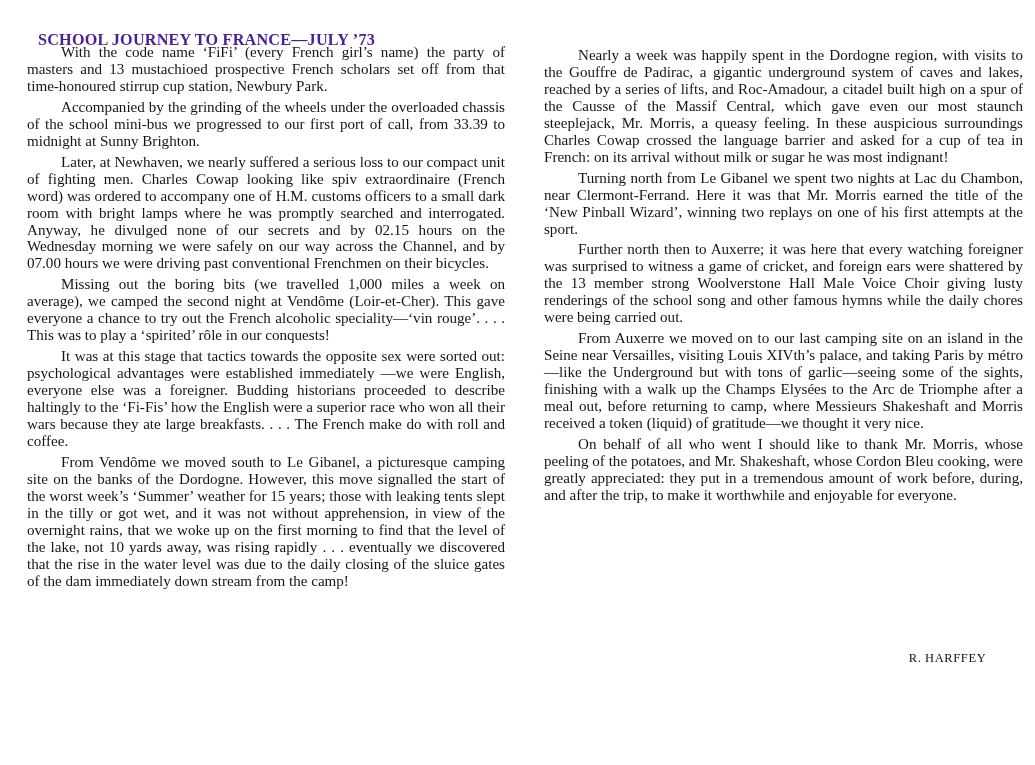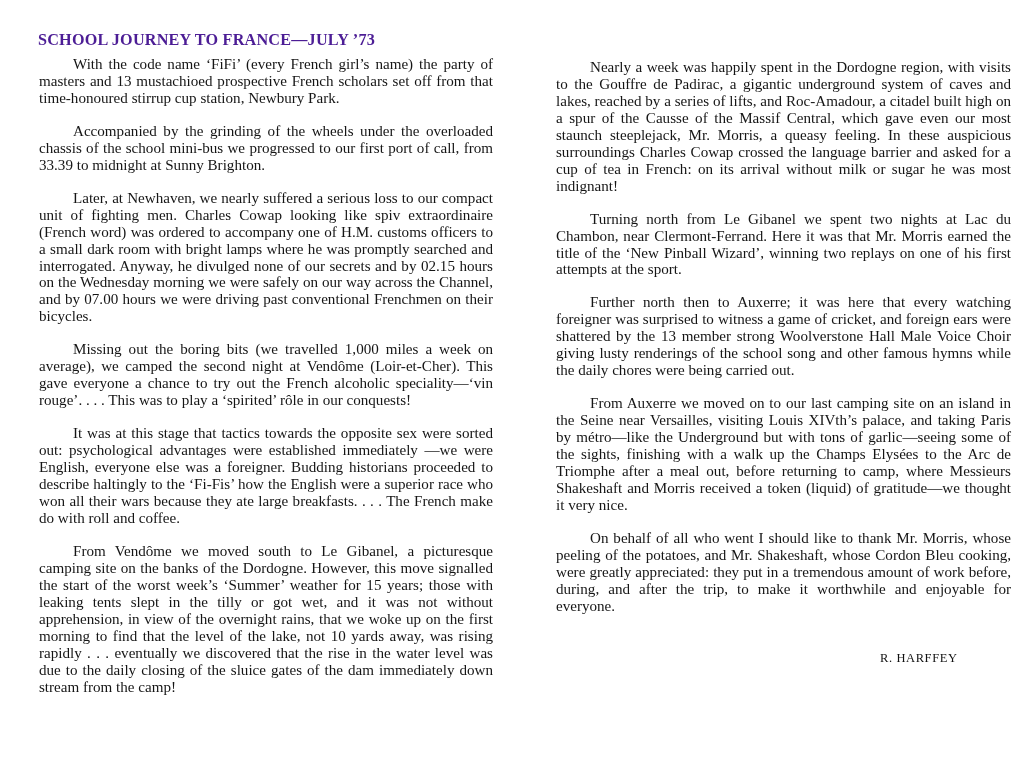--- a/index.html
+++ b/index.html
@@ -43,29 +43,29 @@
       left: 23px;
       top: 40px;
       width: 486px;
     }
     .col-right {
       left: 540px;
       top: 43px;
       width: 487px;
     }
     .col p {
-      margin: 16px;
+      margin: 4px;
       text-indent: 34px;
     }
     .signature {
       position: absolute;
       left: 880px;
       top: 651px;
       width: 135px;
-      text-align: left;
+      text-align: center;
       font-size: 12.5px;
       letter-spacing: 0.6px;
       color: #111;
     }
   </style>
 </head>
 <body>
 
 <div class="page">
   <h1 class="title">SCHOOL JOURNEY TO FRANCE—JULY ’73</h1>

